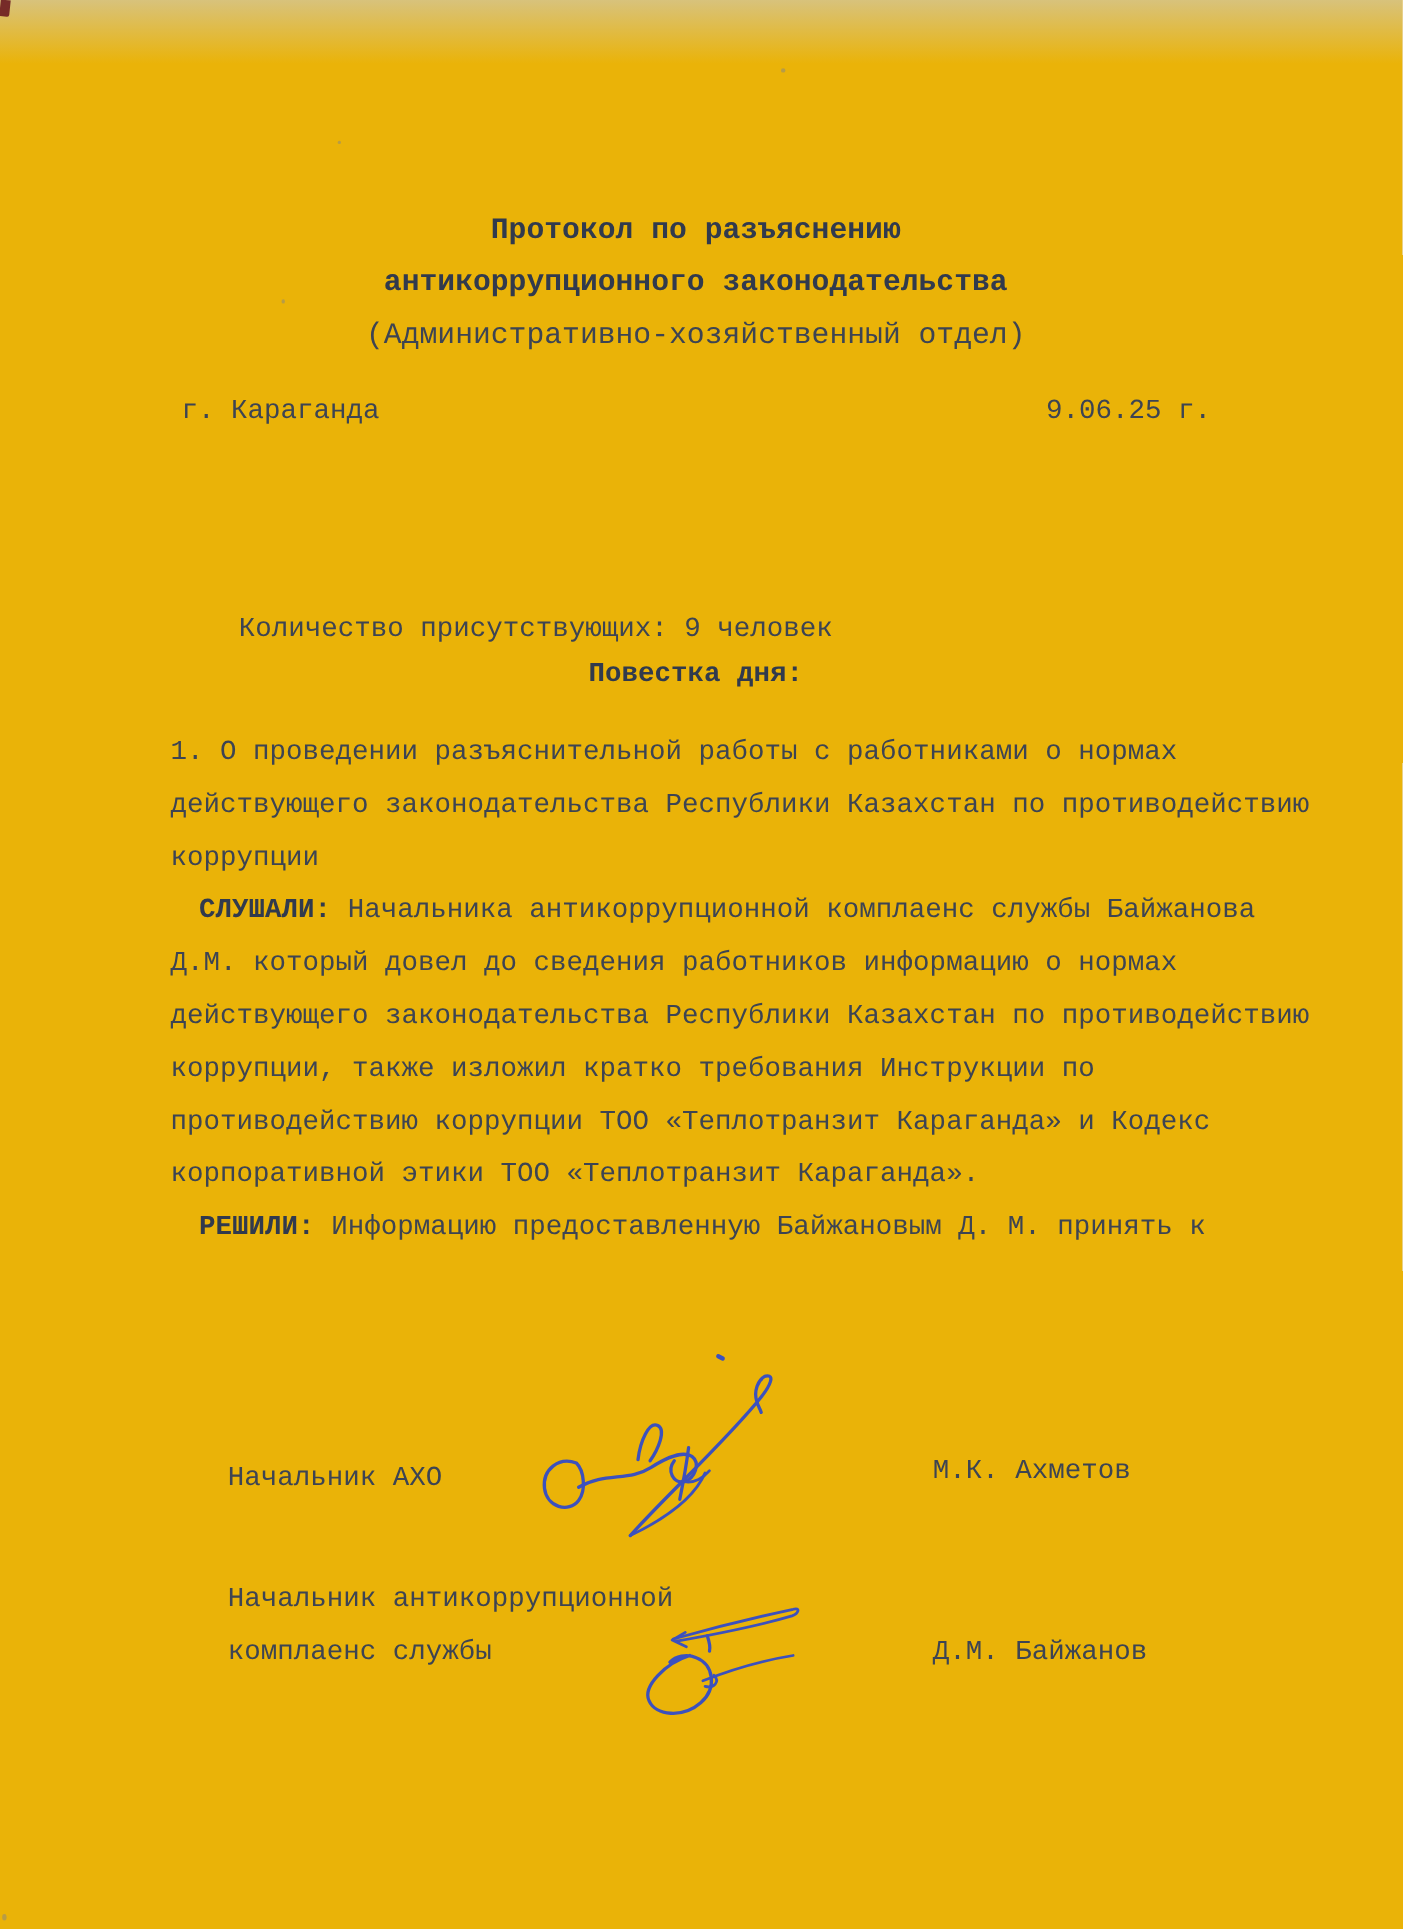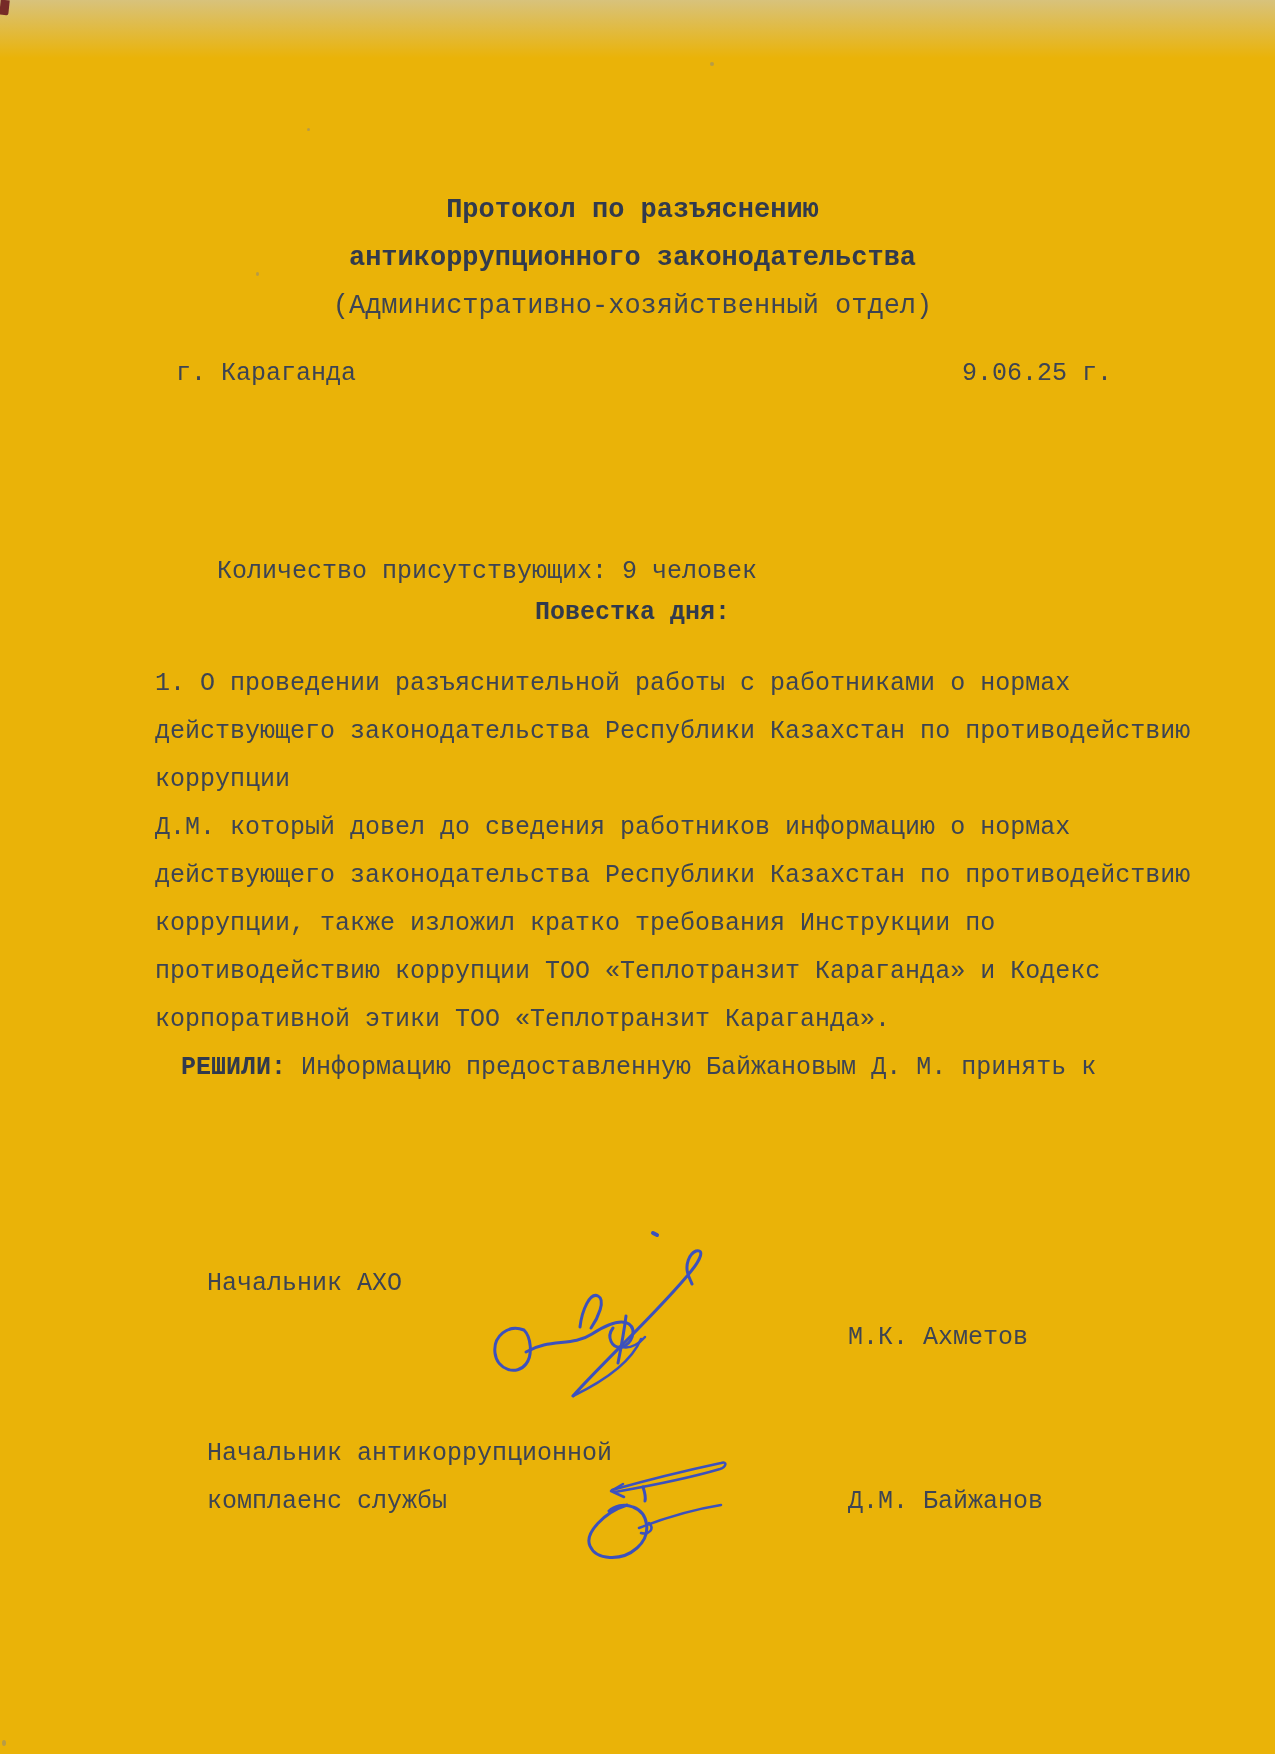--- a/index.html
+++ b/index.html
@@ -28,21 +28,21 @@
     background:var(--corner_mark);opacity:.9;border-radius:0 0 2px 0;
     transform:rotate(6deg);
   }
   .speck{position:absolute;border-radius:50%;background:rgba(122,129,146,0.45);}
   .title-block{
     position:absolute;left:165px;top:186px;width:935px;
     text-align:center;font-size:27px;line-height:48px;
   }
   .bold{font-weight:bold;color:var(--ink_bold);}
   .placedate{
-    position:absolute;left:176px;top:350px;width:936px;
+    position:absolute;left:165px;top:350px;width:936px;
     display:flex;justify-content:space-between;
     font-size:25px;line-height:48px;align-items:center;
   }
   .attendees{
     position:absolute;left:165px;top:548px;width:935px;
     padding-left:52px;box-sizing:border-box;
     font-size:25px;line-height:48px;
   }
   .agenda-heading{
     position:absolute;left:165px;top:589px;width:935px;
@@ -84,29 +84,30 @@
 
   <div class="attendees">Количество присутствующих: 9 человек</div>
 
   <div class="agenda-heading bold">Повестка дня:</div>
 
   <div class="doc-body">
 
   <div class="line"><span class="lead"></span><span>1.  О проведении разъяснительной работы с работниками о нормах</span></div>
       <div class="line"><span class="lead"></span><span>действующего законодательства Республики Казахстан по противодействию</span></div>
       <div class="line"><span class="lead"></span><span>коррупции</span></div>
+      <div class="line ind"><span class="lead">СЛУШАЛИ:</span><span> Начальника антикоррупционной комплаенс службы Байжанова</span></div>
       <div class="line"><span class="lead"></span><span>Д.М.  который довел до сведения работников информацию о нормах</span></div>
       <div class="line"><span class="lead"></span><span>действующего законодательства Республики Казахстан по противодействию</span></div>
       <div class="line"><span class="lead"></span><span>коррупции, также изложил кратко требования Инструкции по</span></div>
       <div class="line"><span class="lead"></span><span>противодействию коррупции ТОО «Теплотранзит Караганда» и Кодекс</span></div>
       <div class="line"><span class="lead"></span><span>корпоративной этики ТОО «Теплотранзит Караганда».</span></div>
       <div class="line ind"><span class="lead">РЕШИЛИ:</span><span> Информацию предоставленную Байжановым Д. М. принять к</span></div>
     </div>
 
-  <div class="sig-role" style="left:207px;top:1260px;">Начальник АХО</div>
+  <div class="sig-role" style="left:207px;top:1320px;">Начальник АХО</div>
   <svg class="sig-svg" style="left:480px;top:1220px;" width="260" height="200" viewBox="0 0 260 200">
     <path d="M 173,13 l 4,2" stroke-width="4"></path>
     <path d="M 93,176 C 125,140 182,88 212,50 C 220,40 225,29 216,31 C 209,34 205,45 208,54 C 209,58 211,61 212,64" stroke-width="3"></path>
     <path d="M 44,110 C 28,104 13,116 15,133 C 17,150 37,156 46,144 C 53,135 51,117 44,110 Z" stroke-width="3"></path>
     <path d="M 100,107 C 102,90 110,72 118,76 C 126,80 118,98 111,108" stroke-width="3"></path>
     <path d="M 46,132 C 70,118 92,127 112,114 C 126,105 141,99 149,104 C 157,110 152,124 142,127 C 132,129 126,117 133,108" stroke-width="3"></path>
     <path d="M 146,96 C 144,112 141,128 138,143" stroke-width="3"></path>
     <path d="M 142,127 C 151,129 160,123 165,117" stroke-width="2.5"></path>
     <path d="M 161,119 C 150,145 120,163 93,176" stroke-width="2.5"></path>
   </svg>

